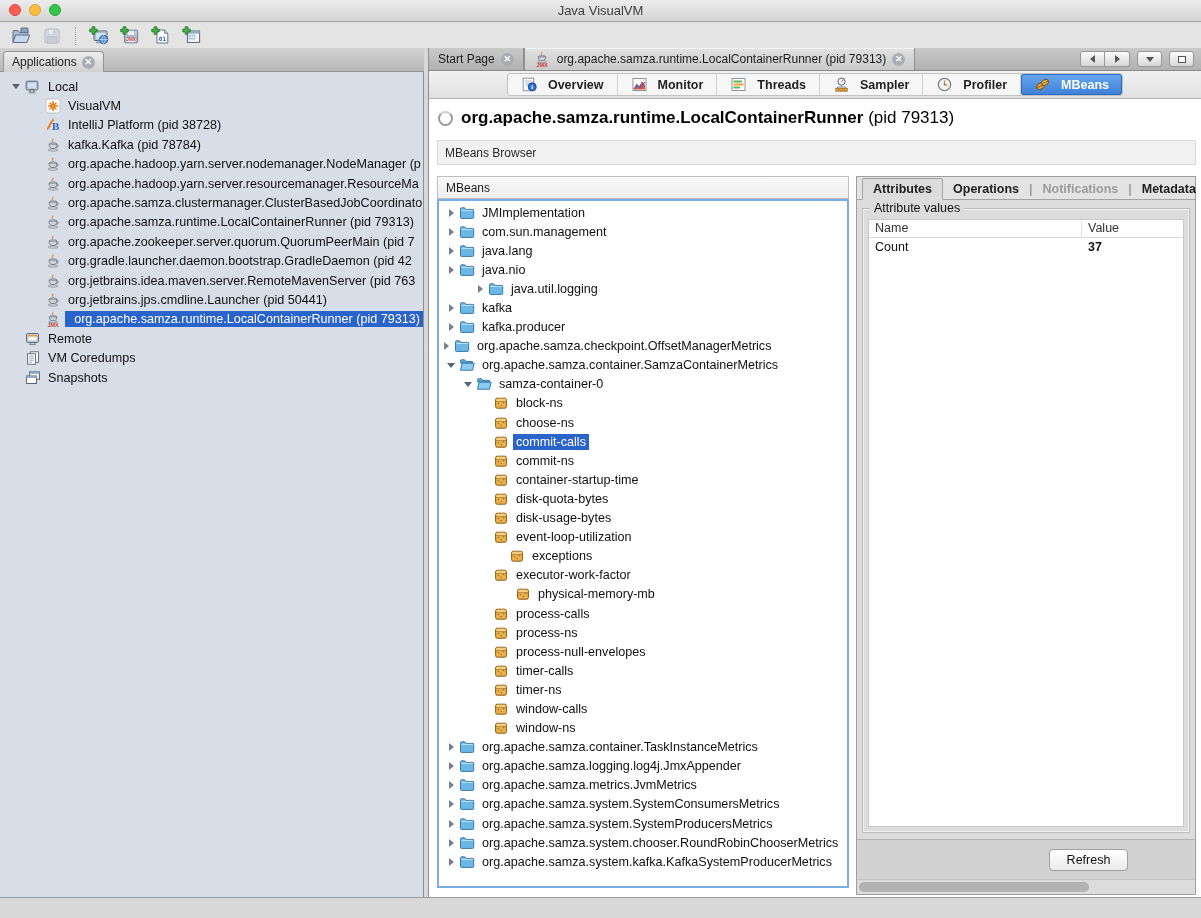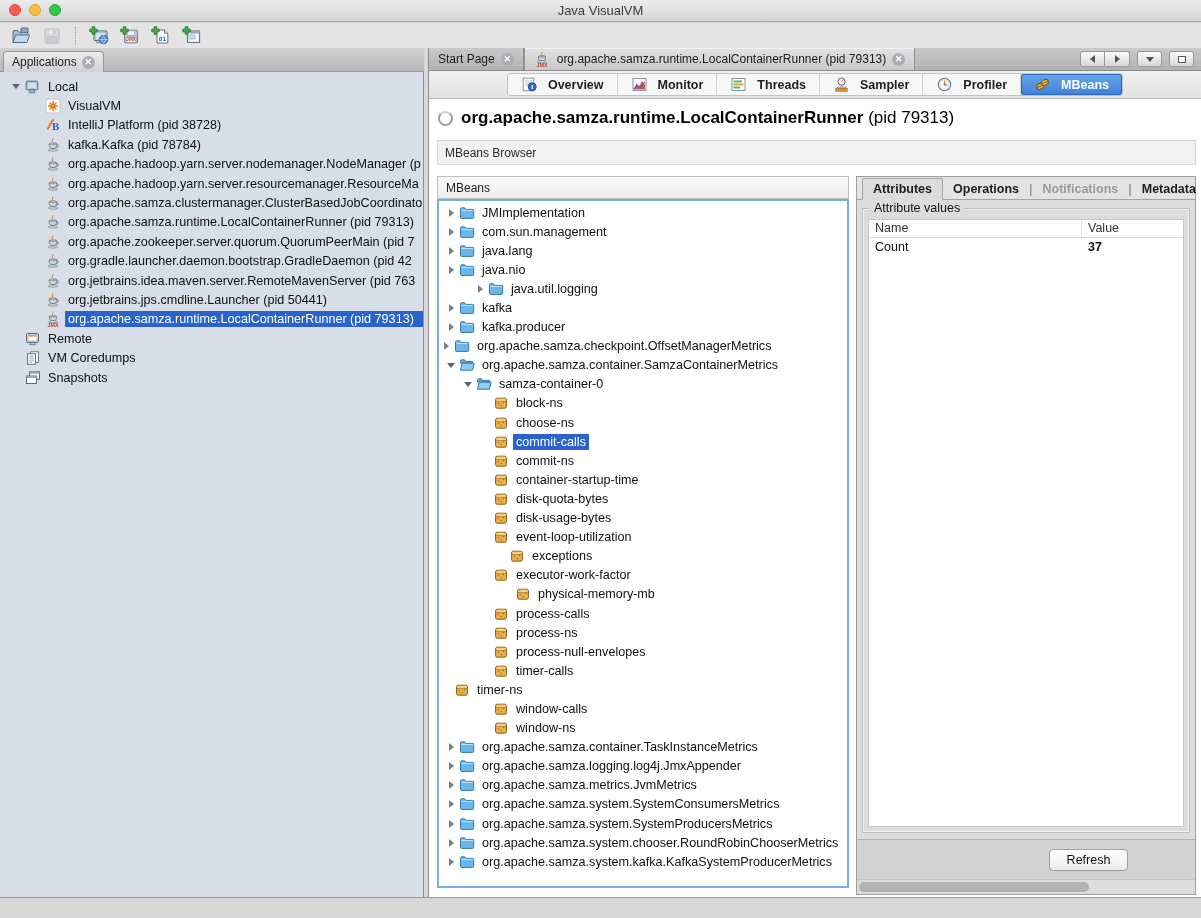--- a/index.html
+++ b/index.html
@@ -34,21 +34,21 @@
             color:#fff;font-size:9px;line-height:13px;text-align:center;font-weight:bold;}
   .float-btn{position:absolute;right:8px;top:4px;width:16px;height:16px;border-radius:50%;
              background:radial-gradient(#ececec,#c0c0c0);border:1px solid #9a9a9a;
              display:flex;align-items:center;justify-content:center;}
   .float-glyph{width:7px;height:7px;border:2px solid #6f6f6f;background:#fff;}
   .side-tree{position:absolute;top:72px;left:0;width:424px;height:825px;background:#d7dee8;
              border-right:1px solid #8f8f8f;padding-top:5px;overflow:hidden;}
   .side-tree .tree-row{height:19.4px;font-size:12.6px;}
 
   
-  .tree-row{display:flex;align-items:center;white-space:nowrap;color:#101010;overflow:hidden;}
+  .tree-row{display:flex;align-items:center;white-space:nowrap;color:#101010;overflow:hidden;text-align:right;}
   .expander{display:flex;justify-content:center;align-items:center;flex:0 0 auto;}
   .tri-right{width:0;height:0;border-left:5px solid #76818c;border-top:4px solid transparent;border-bottom:4px solid transparent;}
   .tri-down{width:0;height:0;border-top:5px solid #59636d;border-left:4px solid transparent;border-right:4px solid transparent;}
   .ticon{flex:0 0 17px;width:17px;height:16px;margin-right:4px;display:flex;align-items:center;justify-content:center;}
   .ticon svg{display:block;}
   .tlabel{padding:1px 3px;}
   .tlabel.sel{background:#2a63ca;color:#fff;}
   .tlabel.fill{flex:1;}
 
   
@@ -863,21 +863,21 @@
                 <rect x="2.6" y="3.2" width="10.8" height="10" rx="1.6" fill="#edb14c" stroke="#8a5c12"></rect>
                 <rect x="3.2" y="3.8" width="9.6" height="2.6" rx="1.3" fill="#f6cd7e"></rect>
                 <circle cx="5.4" cy="8.6" r="0.8" fill="#a5751f"></circle>
                 <circle cx="8.2" cy="10.6" r="0.8" fill="#a5751f"></circle>
                 <circle cx="10.6" cy="7.6" r="0.8" fill="#a5751f"></circle>
                 <path d="M2.6 6.6 H13.4" stroke="#8a5c12" stroke-width="0.5"></path>
               </svg>
             </span>
             <span class="tlabel">timer-calls</span>
           </div>
-          <div class="tree-row" style="">
+          <div class="tree-row" style="padding-left: 39px;">
             <span class="expander" style="flex-basis: 14px; width: 14px;"></span>
             <span class="ticon">
               <svg viewBox="0 0 16 16" width="16" height="16">
                 <rect x="2.6" y="3.2" width="10.8" height="10" rx="1.6" fill="#edb14c" stroke="#8a5c12"></rect>
                 <rect x="3.2" y="3.8" width="9.6" height="2.6" rx="1.3" fill="#f6cd7e"></rect>
                 <circle cx="5.4" cy="8.6" r="0.8" fill="#a5751f"></circle>
                 <circle cx="8.2" cy="10.6" r="0.8" fill="#a5751f"></circle>
                 <circle cx="10.6" cy="7.6" r="0.8" fill="#a5751f"></circle>
                 <path d="M2.6 6.6 H13.4" stroke="#8a5c12" stroke-width="0.5"></path>
               </svg>

